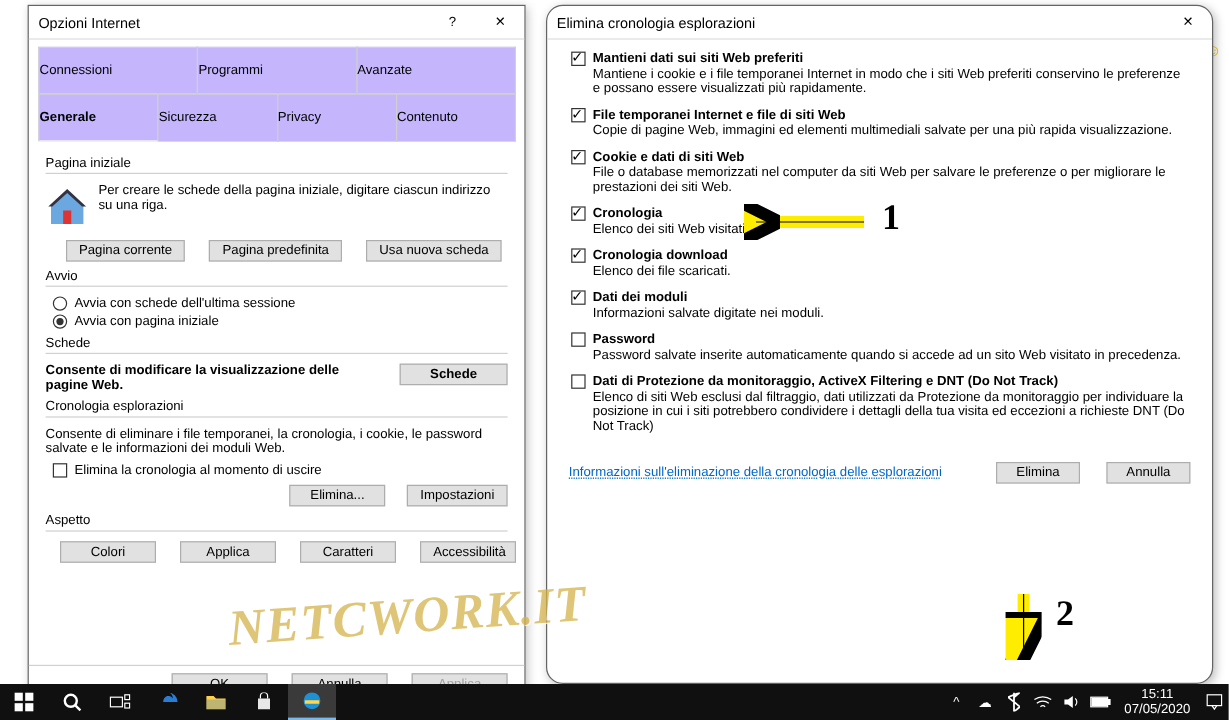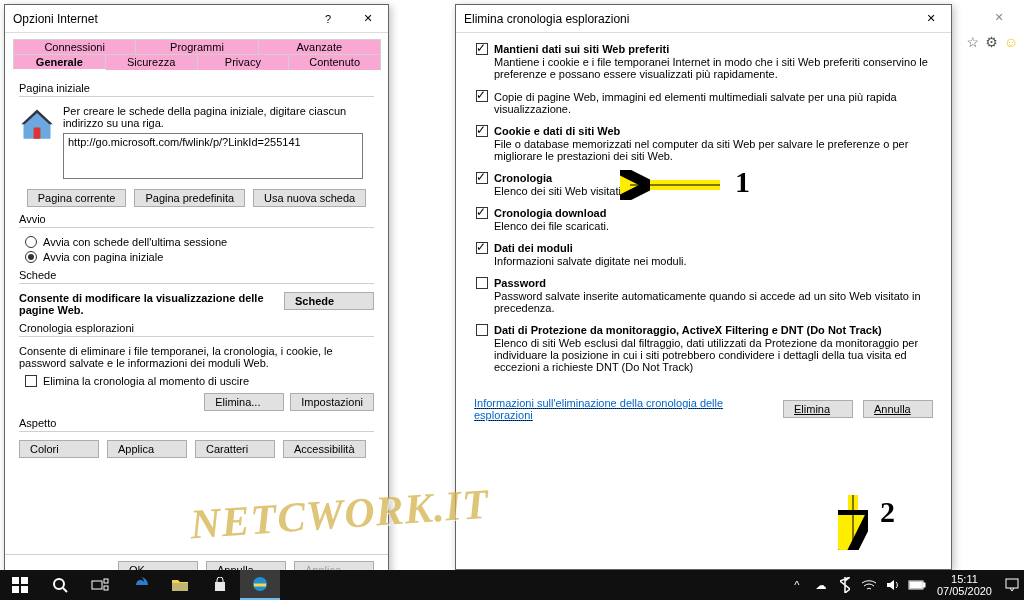--- a/index.html
+++ b/index.html
@@ -14,58 +14,58 @@
     height: 28px; display: flex; align-items: center; padding: 0 0 0 8px;
     border-bottom: 1px solid #dcdcdc; color: #000;
   }
   .titlebar .title { flex: 1; font-size: 12px; }
   .titlebar .ctl-btn {
     width: 40px; height: 28px; display: flex; align-items: center; justify-content: center;
     color: #000; cursor: pointer;
   }
 
   
-  #dlg-io { top: 4px; left: 4px; width: 385px; height: 590px; }
+  #dlg-io { top: 4px; left: 23px; width: 415px; height: 590px; }
   .tabs-row { display: flex; padding: 6px 8px 0 8px; }
   .tabs-row .tab {
-    flex: 1; text-align: center; padding: 1px 0; border: 1px solid #d0d0d0;
-    border-bottom: none; background: #f9a8d4; margin-right: -1px; cursor: pointer;
+    flex: 1; text-align: left; padding: 13px 0; border: 1px solid #d0d0d0;
+    border-bottom: none; background: #c4b5fd; margin-right: -1px; cursor: pointer;
   }
   .tabs-row .tab.active { border-bottom: 1px solid #fff; z-index: 2; position: relative; font-weight: bold; }
   .io-body { padding: 6px 14px 10px 14px; }
   .group-label { margin: 6px 0 2px 0; }
   .group-line { height: 1px; background: #d0d0d0; margin: 2px 0 8px 0; }
   .house-row { display:flex; gap:8px; }
   .house-icon svg { width: 36px; height: 36px; }
   .url-box {
     width: 300px; height: 46px; border: 1px solid #7a7a7a; padding: 2px 4px;
     font-size: 11px; overflow-y: scroll; white-space: pre; resize: none;
   }
   .btn {
     padding: 2px 10px; border: 1px solid #adadad; background: #e1e1e1;
-    min-width: 80px; cursor: pointer;
+    min-width: 80px; text-align: center; cursor: pointer; margin-left: 12px;
   }
   .row-right { display:flex; justify-content:flex-end; gap:6px; margin-top:6px; }
   .row-center { display:flex; justify-content:center; gap:8px; margin-top:8px; }
   .radio-row, .check-row { display:flex; align-items:flex-start; gap:6px; margin:3px 0 3px 6px; }
   .radio { width:12px; height:12px; border:1px solid #333; border-radius:50%; display:inline-flex; align-items:center; justify-content:center; }
   .radio.checked::after { content:""; width:6px; height:6px; background:#333; border-radius:50%; }
   .checkbox { width:12px; height:12px; border:1px solid #333; display:inline-block; position:relative; }
   .checkbox.checked::after { content:"✓"; position:absolute; top:-3px; left:-1px; font-size:12px; }
   .io-footer { position:absolute; bottom:8px; left:0; right:0; padding: 6px 14px; border-top:1px solid #d0d0d0; display:flex; justify-content:flex-end; gap:8px; }
   .btn.disabled { color:#a0a0a0; }
 
   
-  #dlg-del { top: 4px; left: 455px; width: 497px; height: 566px; }
+  #dlg-del { top: 4px; left: 455px; width: 556px; height: 566px; border-radius: 14px; }
   .del-body { padding: 10px 20px; }
   .del-item { display:flex; margin-bottom: 10px; }
   .del-item .cb { flex: 0 0 18px; }
   .del-item .txt .hd { font-weight: bold; }
   .del-item .txt .sub { color:#000; margin-top:1px; }
-  .del-footer { display:flex; align-items:center; padding: 4px 18px 14px; gap:10px;text-decoration:underline; }
+  .del-footer { display:flex; align-items:center; padding: 4px 18px 14px; gap:10px; }
   .del-footer a { color:#0066cc; text-decoration: underline dotted; flex:1; }
   .del-footer .btn { min-width: 70px; }
 
   
   .taskbar {
     position:absolute; left:0; right:0; bottom:0; height:30px; background:#101010;
     display:flex; align-items:center; color:#fff;
   }
   .tb-icon { width:40px; height:30px; display:flex; align-items:center; justify-content:center; cursor:pointer; }
   .tb-icon.active { background:#3a3a3a; border-bottom:2px solid #76b9ed; }
@@ -124,21 +124,20 @@
     <div class="house-row">
       <div class="house-icon">
         <svg viewBox="0 0 32 32">
             <path fill="#6ca8e0" d="M4 16 L16 5 L28 16 L28 30 L4 30 Z"></path>
             <path fill="#d33" d="M13 20h6v10h-6z"></path>
             <path fill="#334" d="M2 17 L16 4 L30 17 L27 17 L16 7 L5 17 Z"></path>
           </svg>
       </div>
       <div>
         <div style="margin-bottom:4px">Per creare le schede della pagina iniziale, digitare ciascun indirizzo su una riga.</div>
-        <textarea class="url-box" style="">http://go.microsoft.com/fwlink/p/?LinkId=255141</textarea>
       </div>
     </div>
     <div class="row-center">
       <div class="btn">Pagina corrente</div>
       <div class="btn">Pagina predefinita</div>
       <div class="btn">Usa nuova scheda</div>
     </div>
 
     <div class="group-label">Avvio</div>
     <div class="group-line"></div>
@@ -196,20 +195,21 @@
       <div class="del-item">
         <div class="cb"><span class="checkbox checked"></span></div>
         <div class="txt">
           <div class="hd">Mantieni dati sui siti Web preferiti</div>
           <div class="sub">Mantiene i cookie e i file temporanei Internet in modo che i siti Web preferiti conservino le preferenze e possano essere visualizzati più rapidamente.</div>
         </div>
       </div>
       <div class="del-item">
         <div class="cb"><span class="checkbox checked"></span></div>
         <div class="txt">
+          <div class="hd">File temporanei Internet e file di siti Web</div>
           <div class="sub">Copie di pagine Web, immagini ed elementi multimediali salvate per una più rapida visualizzazione.</div>
         </div>
       </div>
       <div class="del-item">
         <div class="cb"><span class="checkbox checked"></span></div>
         <div class="txt">
           <div class="hd">Cookie e dati di siti Web</div>
           <div class="sub">File o database memorizzati nel computer da siti Web per salvare le preferenze o per migliorare le prestazioni dei siti Web.</div>
         </div>
       </div>

